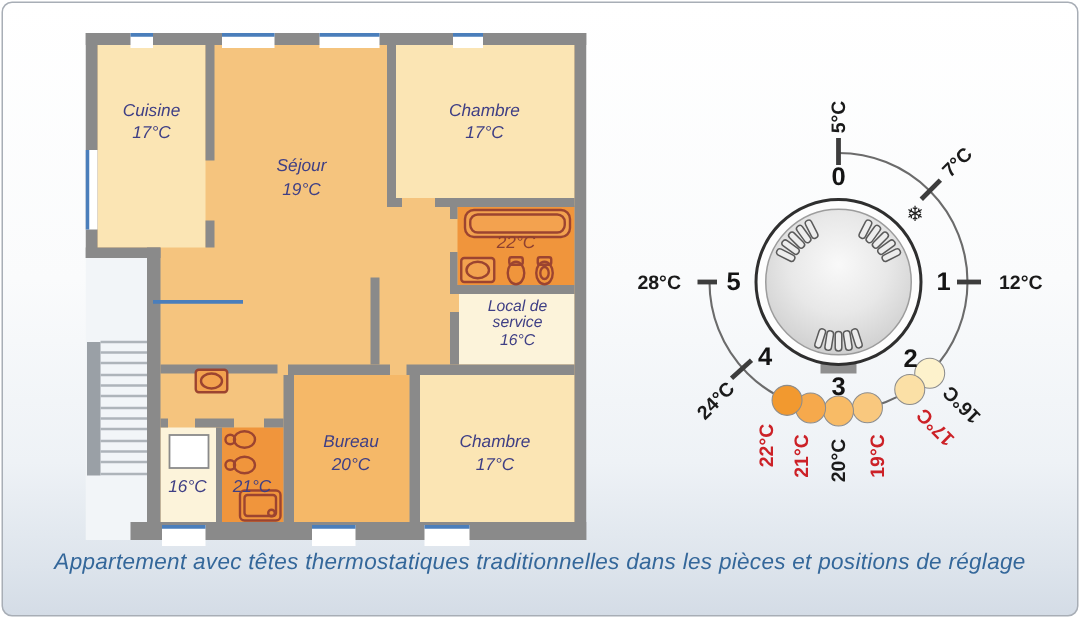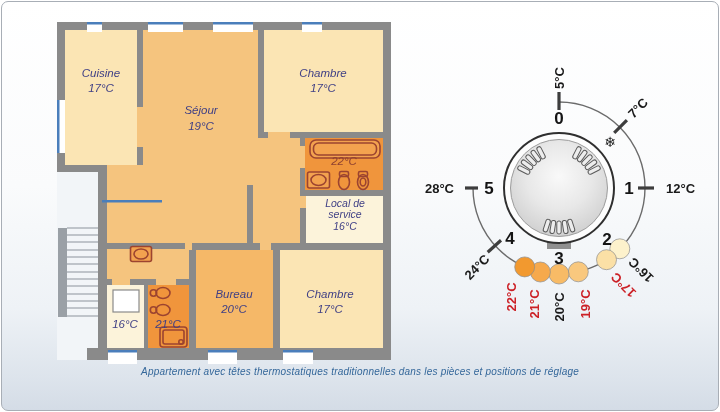--- a/index.html
+++ b/index.html
@@ -2,21 +2,21 @@
 <html><head>
 <meta charset="utf-8">
 <style>
   html,body{margin:0;padding:0;background:#fff;}
   #stage{position:relative;width:720px;height:412px;font-family:"Liberation Sans",sans-serif;overflow:hidden;}
   .frame{position:absolute;inset:1px;border:1.5px solid #a8aeb6;border-radius:7px;
          background:linear-gradient(180deg,#ffffff 0%,#fafbfc 45%,#eef2f6 75%,#dde4ec 92%,#d4dce6 100%);}
   .plan-svg{position:absolute;left:57px;top:22px;}
   .dial-svg{position:absolute;left:420px;top:48px;}
   .caption{position:absolute;left:0;top:366px;width:720px;text-align:center;
-           font-style:italic;font-size:10px;color:#34679a;letter-spacing:.2px;}
+           font-style:italic;font-size:15px;color:#34679a;letter-spacing:.2px;}
   .plan-label{font-style:italic;font-size:11.5px;}
   .plan-label-sm{font-style:italic;font-size:10.5px;}
   .dial-num{font-weight:bold;font-size:17px;fill:#141414;}
   .dial-temp{font-weight:bold;font-size:13px;}
   text{font-family:"Liberation Sans",sans-serif;}
 </style>
 </head>
 <body>
 
 <div id="stage">

